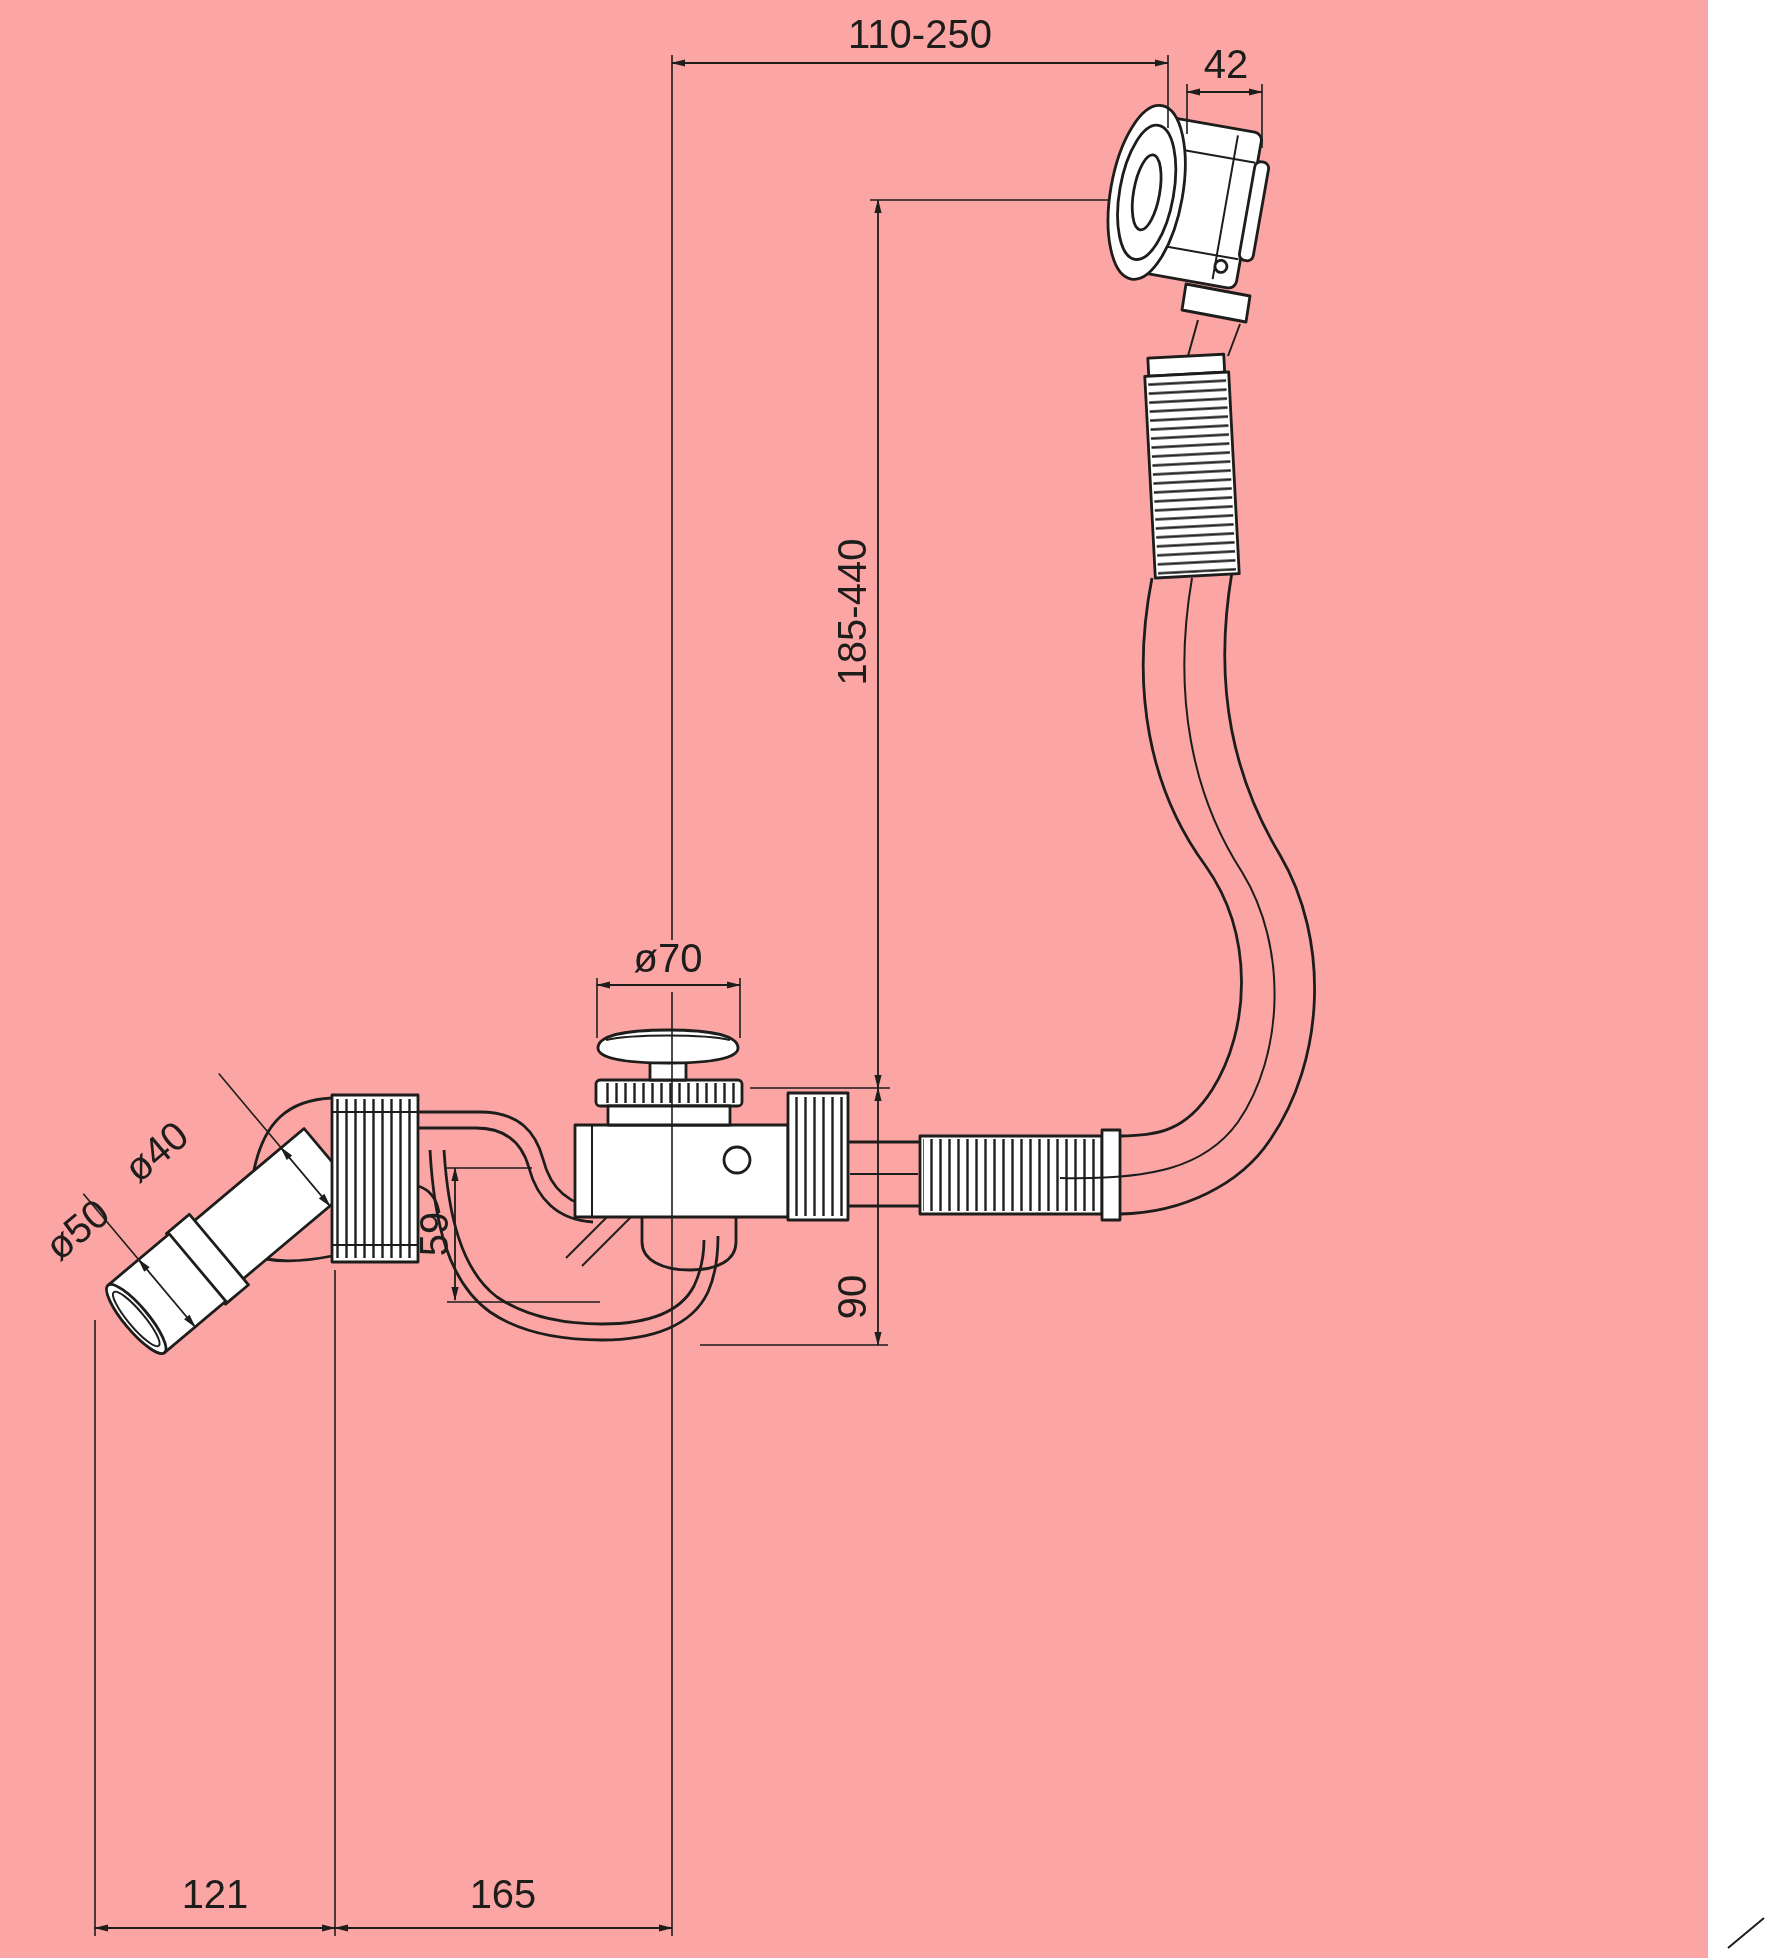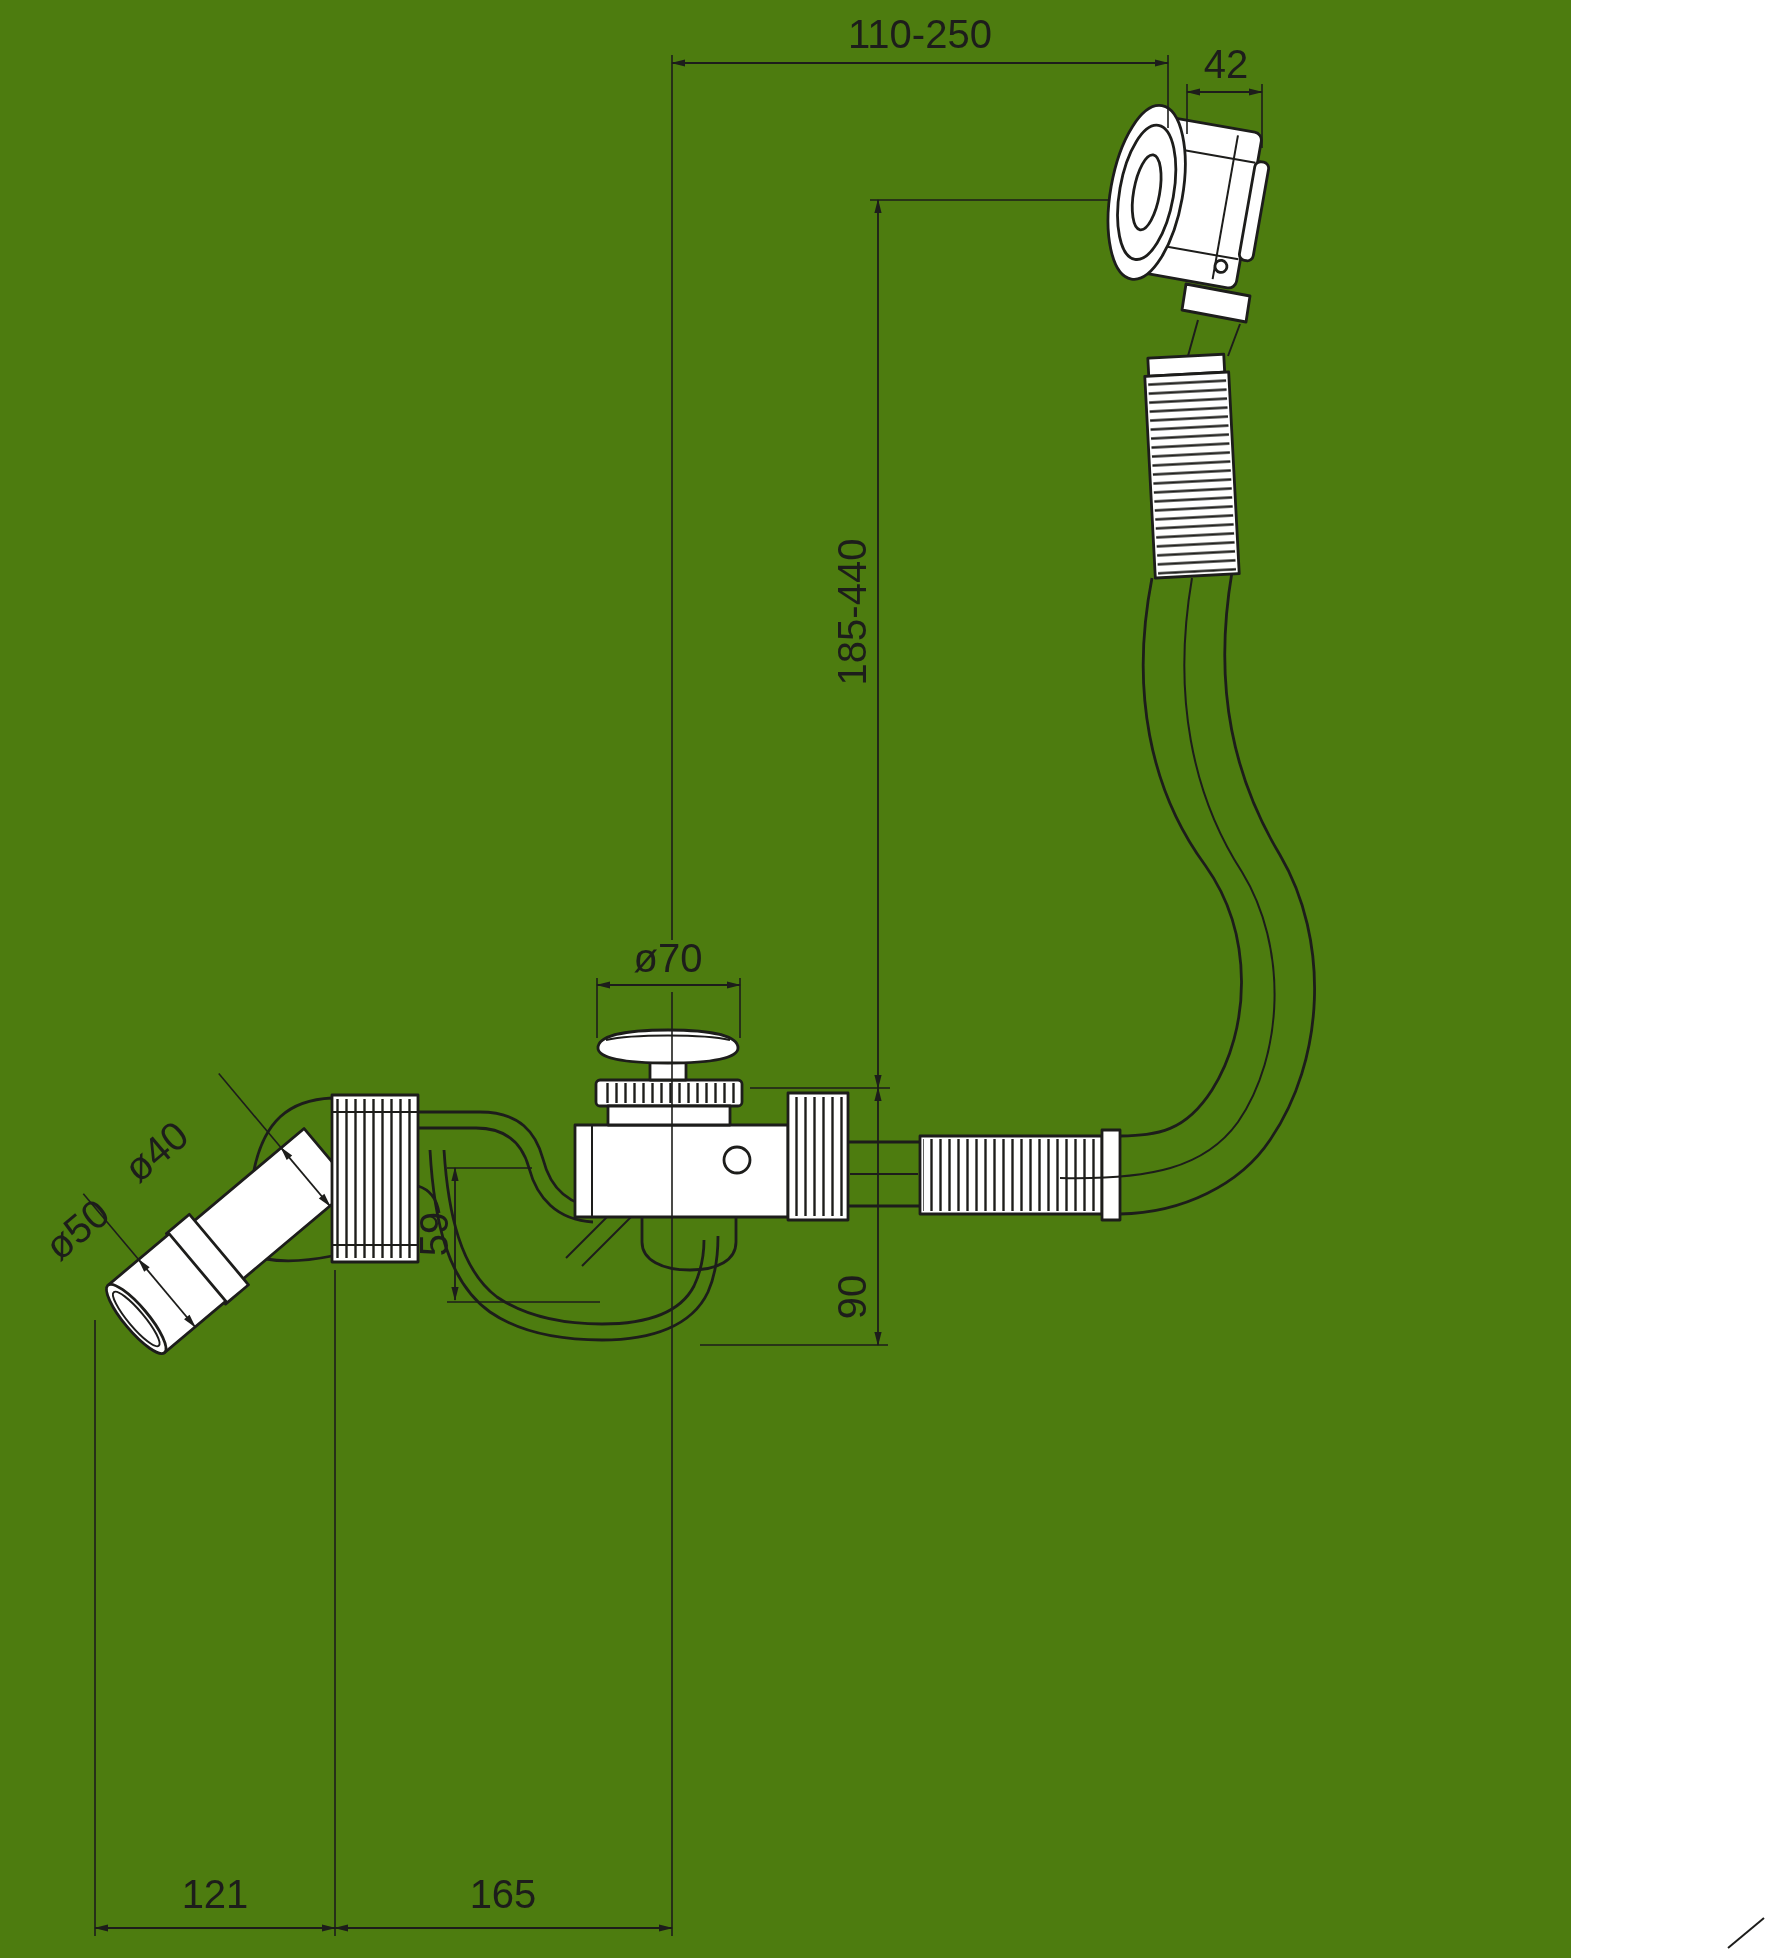--- a/index.html
+++ b/index.html
@@ -1,16 +1,16 @@
 <!DOCTYPE html>
 <html><head>
 <meta charset="utf-8">
 <style>
   html,body{margin:0;padding:0;background:#ffffff;}
-  .stage{width:1571px;height:1958px;background:#4d7c0f;position:relative;}
+  .stage{width:1708px;height:1958px;background:#fca5a5;position:relative;}
   svg{display:block;}
   .part{fill:#ffffff;stroke:#1d1d1b;stroke-width:2.8;stroke-linejoin:round;}
   .ln{fill:none;stroke:#1d1d1b;stroke-width:2.8;stroke-linejoin:round;stroke-linecap:butt;}
   .thin{fill:none;stroke:#1d1d1b;stroke-width:2;}
   .ext{fill:none;stroke:#1d1d1b;stroke-width:1.6;}
   .dim{fill:none;stroke:#1d1d1b;stroke-width:1.8;marker-start:url(#arr);marker-end:url(#arr);}
   .txt{font-family:"Liberation Sans","DejaVu Sans",sans-serif;font-size:40px;fill:#1d1d1b;text-anchor:middle;}
 </style>
 </head>
 <body>

